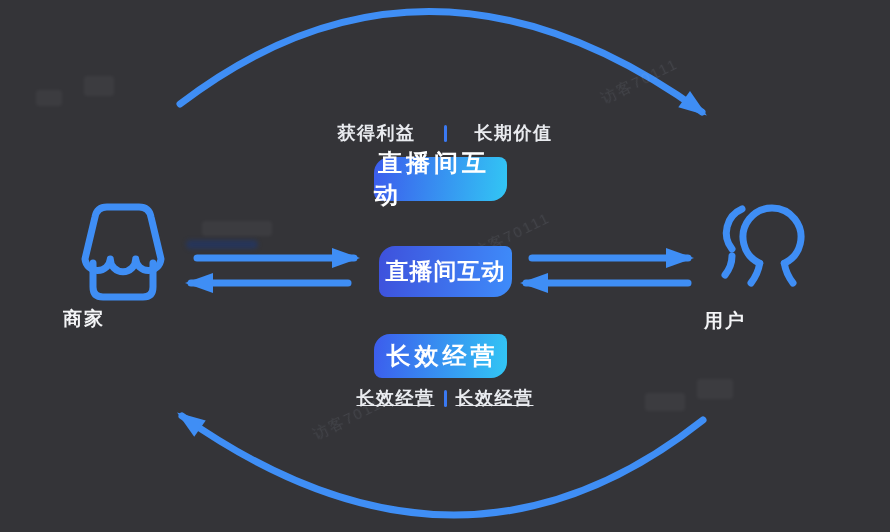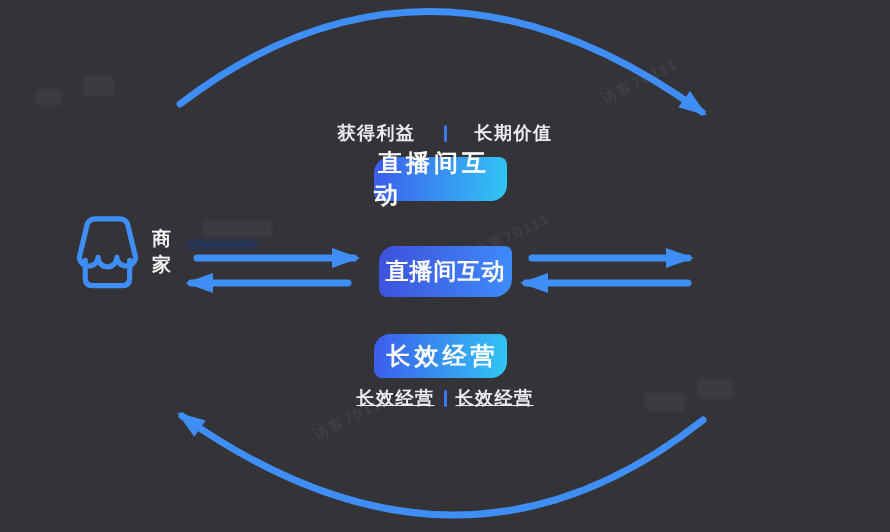--- a/index.html
+++ b/index.html
@@ -35,21 +35,21 @@
   .badge-short{left:374px;top:157px;}
   .badge-long{left:374px;top:334px;}
   .badge-center{
     left:379px;top:246px;width:133px;height:51px;
     border-radius:16px 7px 18px 8px;
     background:linear-gradient(96deg,var(--badge-center-gradient-start,#3e51dc) 0%,var(--badge-center-gradient-end,#3e8cfa) 100%);
     font-size:23px;letter-spacing:1px;
   }
 
   .node{
-    position:absolute;width:120px;display:flex;flex-direction:row;align-items:center;
+    position:absolute;width:120px;display:flex;flex-direction:column;
     color:var(--node-label-text,#f3f4f6);
   }
   .node-merchant{left:63px;top:198px;}
   .node-user{left:704px;top:200px;}
   .node-label{font-size:19px;font-weight:bold;letter-spacing:2px;margin-top:-2px;}
   .icon-stroke{stroke:var(--icon-blue,#3f8ef5);fill:none;stroke-width:7;stroke-linecap:round;stroke-linejoin:round;}
 
   .wm-text{
     position:absolute;font-size:15px;letter-spacing:2px;color:rgba(195,205,225,0.10);
     transform:rotate(-26deg);white-space:nowrap;filter:blur(0.6px);pointer-events:none;
@@ -112,14 +112,24 @@
     <svg width="120" height="110" viewBox="0 5 120 110">
       <path class="icon-stroke" d="M22 66 L32 24 Q34 14 44 14 L76 14 Q86 14 88 24 L98 66
                A12.7 12.7 0 0 1 72.7 66
                A12.7 12.7 0 0 1 47.3 66
                A12.7 12.7 0 0 1 22 66 Z"></path>
       <path class="icon-stroke" d="M30 70 L30 94 Q30 104 40 104 L80 104 Q90 104 90 94 L90 70"></path>
     </svg>
     <div class="node-label">商家</div>
   </div>
 
+  <div class="node node-user">
+    <svg width="120" height="110" viewBox="0 5 120 110">
+      <path class="icon-stroke" d="M38 14 A26 26 0 0 0 28 54"></path>
+      <path class="icon-stroke" d="M28 61 Q28 71 21 80"></path>
+      <path class="icon-stroke" d="M55.7 68.3 A29 29 0 1 1 80.3 68.3"></path>
+      <path class="icon-stroke" d="M55.7 68.3 Q54 79 47 88"></path>
+      <path class="icon-stroke" d="M80.3 68.3 Q82 79 89 88"></path>
+    </svg>
+    <div class="node-label">用户</div>
+  </div>
 
 </div>
 
 </body></html>

